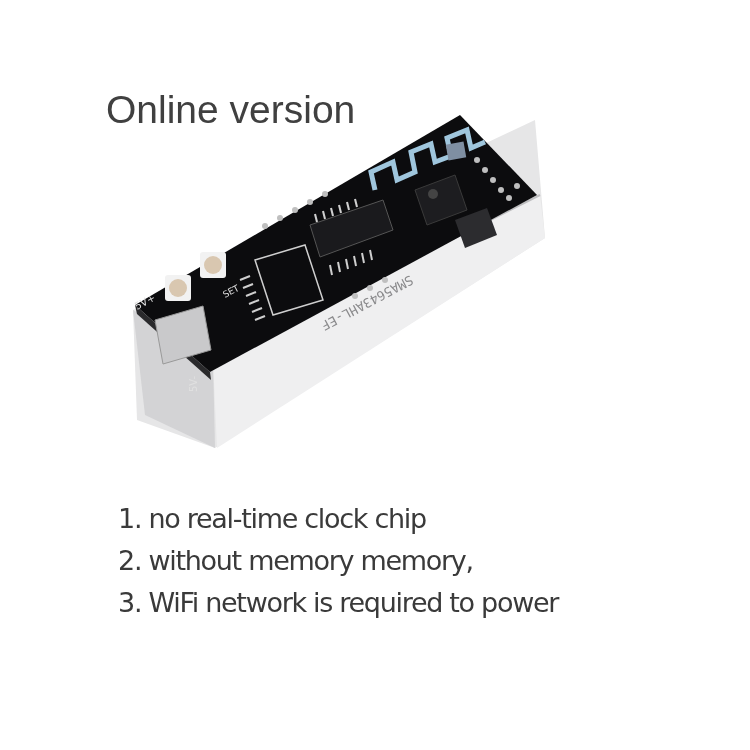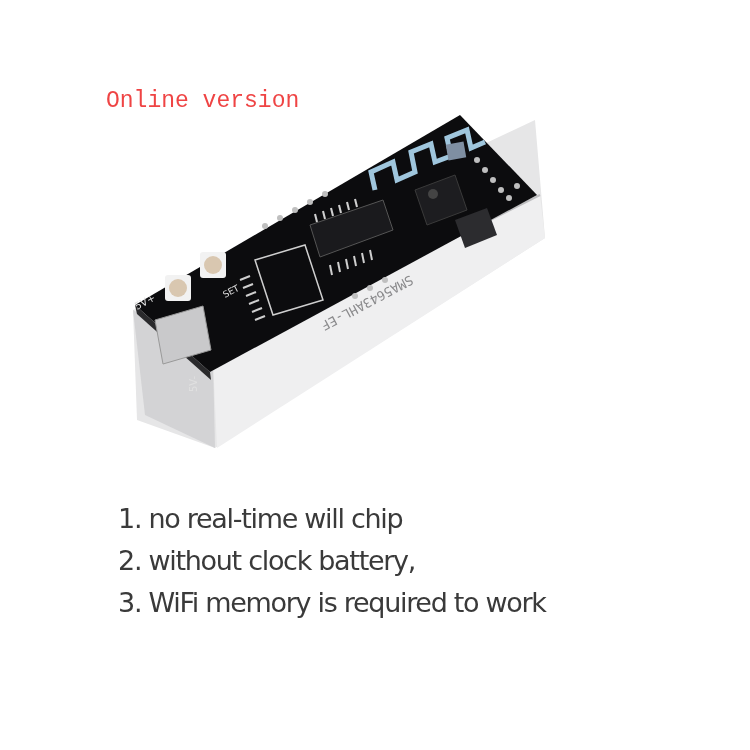--- a/index.html
+++ b/index.html
@@ -2,22 +2,22 @@
 <html><head>
   <meta charset="utf-8">
   <style>
     html, body { margin: 0; padding: 0; }
     body {
       width: 750px; height: 750px; background: #ffffff; position: relative; overflow: hidden;
       font-family: "Liberation Sans", "DejaVu Sans", sans-serif;
     }
     .title {
       position: absolute; left: 106px; top: 88px;
-      font-size: 23px; color: #ef4444; letter-spacing: 0px;
-      font-family: Liberation Mono, monospace; font-weight: normal;
+      font-size: 39px; color: #404040; letter-spacing: 0px;
+      font-family: Liberation Sans, sans-serif; font-weight: normal;
     }
     .product {
       position: absolute; left: 125px; top: 110px; width: 430px; height: 340px;
     }
     .notes {
       position: absolute; left: 118px; top: 498px; width: 560px;
       font-family: "DejaVu Sans", sans-serif; color: #3a3a3a;
       font-size: 27px; line-height: 42px; letter-spacing: -1.3px;
     }
     .notes .line { white-space: nowrap; }
@@ -99,23 +99,23 @@
     <text x="12" y="200" font-size="10" fill="#e0e0e0" font-family="DejaVu Sans, sans-serif" transform="rotate(-28 12 200)">5V+</text>
     <text x="72" y="282" font-size="10" fill="#e0e0e0" font-family="DejaVu Sans, sans-serif" transform="rotate(-90 72 282)">5V-</text>
     <text x="100" y="188" font-size="9" fill="#e0e0e0" font-family="DejaVu Sans, sans-serif" transform="rotate(-28 100 188)">SET</text>
     <text x="285" y="165" font-size="13" fill="#8a8a8c" font-family="DejaVu Sans Mono, monospace" transform="rotate(152 285 165)">SMA5643AHL-EF</text>
   </svg>
 </div>
 
 <div class="notes">
   <div class="line">
     <span>1.</span>
-    <span>no real-time will chip</span>
+    <span>no real-time clock chip</span>
   </div>
   <div class="line">
     <span>2.</span>
-    <span>without clock battery,</span>
+    <span>without memory memory,</span>
   </div>
   <div class="line">
     <span>3.</span>
-    <span>WiFi memory is required to work</span>
+    <span>WiFi network is required to power</span>
   </div>
 </div>
 
 </body></html>

